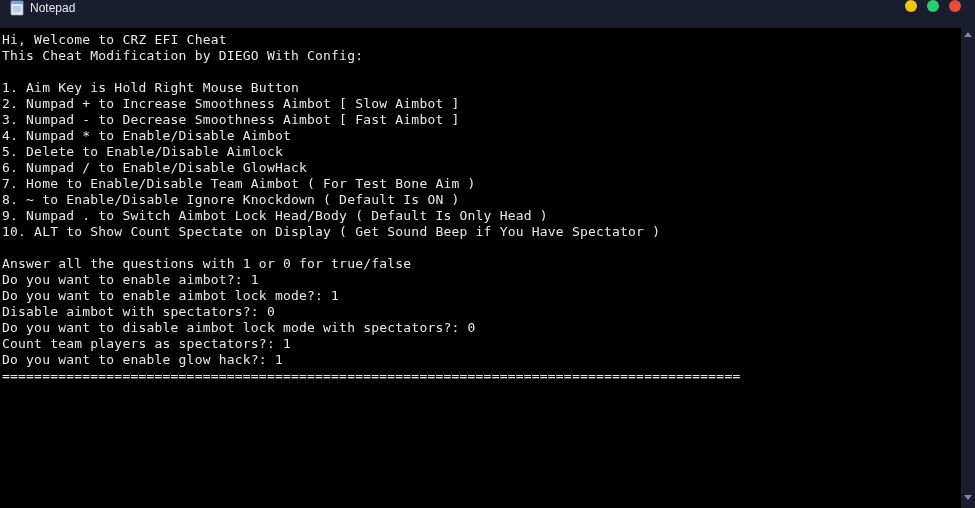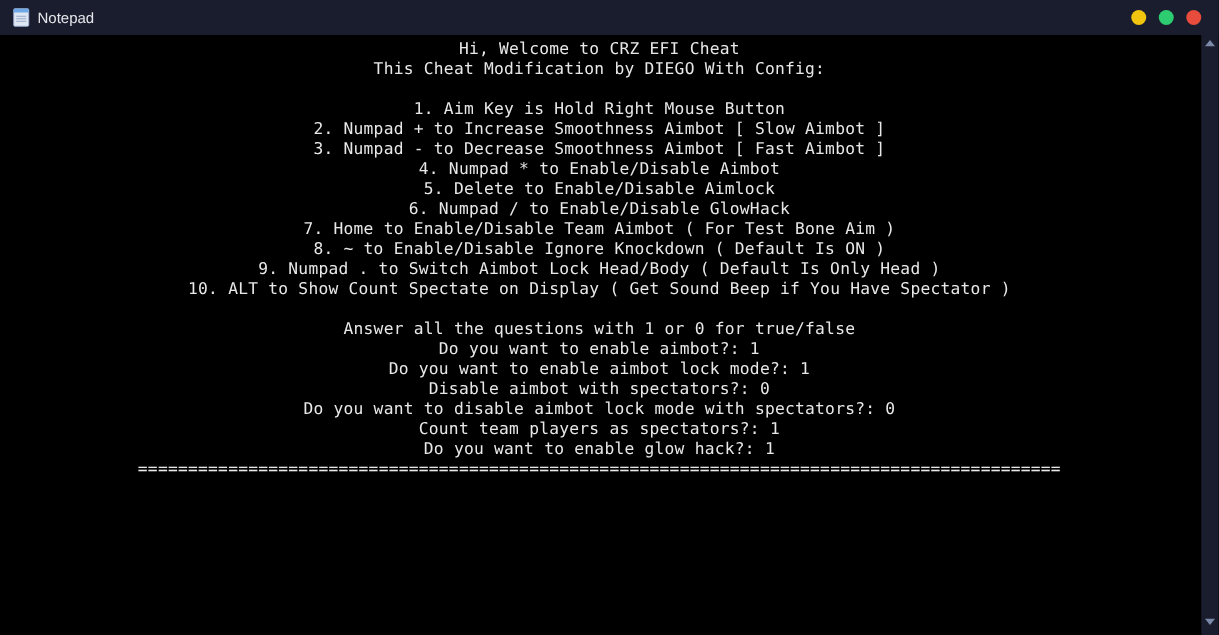--- a/index.html
+++ b/index.html
@@ -11,21 +11,21 @@
     height: 508px;
     background: #1a1d2e;
     display: flex;
     flex-direction: column;
   }
 
   .titlebar {
     height: 28px;
     background: #1a1d2e;
     display: flex;
-    align-items: center;
+    align-items: flex-start;
     padding: 0 10px;
     justify-content: space-between;
   }
   .titlebar-left { display: flex; align-items: center; gap: 6px; }
   .title-icon { width: 14px; height: 16px; display: inline-block; }
   .title-text { color: #e6e7eb; font-size: 12px; font-family: "Segoe UI", Arial, sans-serif; }
   .titlebar-right { display: flex; gap: 10px; align-items: center; padding-right: 4px; }
   .dot { width: 12px; height: 12px; border-radius: 50%; }
   .dot-yellow { background: #f1c40f; }
   .dot-green  { background: #2ecc71; }
@@ -40,21 +40,20 @@
   .content {
     flex: 1;
     background: #000;
     color: #e8e8e8;
     font-size: 13px;
     line-height: 16px;
     white-space: pre;
     padding: 4px 4px 4px 2px;
     overflow: hidden;
     letter-spacing: 0.2px;
-    text-align: center;
   }
 
   .scrollbar {
     width: 14px;
     background: #1a1d2e;
     position: relative;
     display: flex;
     flex-direction: column;
     align-items: center;
   }

